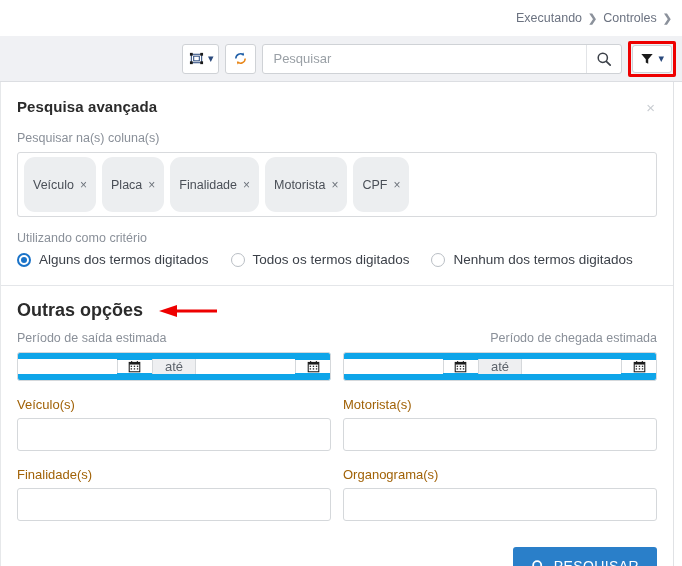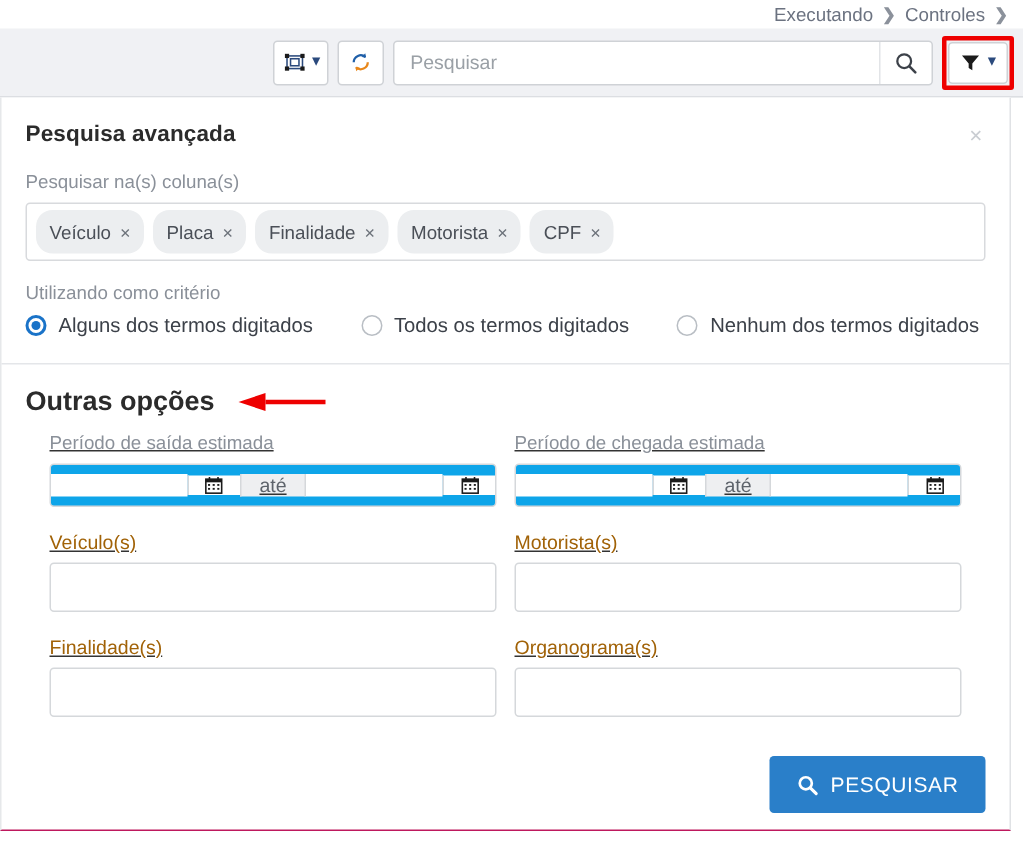--- a/index.html
+++ b/index.html
@@ -17,21 +17,21 @@
   }
   .app {
     position: relative;
     width: 682px;
     height: 566px;
     background: #ffffff;
   }
 
   
   .breadcrumb-bar {
-    height: 19px;
+    height: 36px;
     background: #ffffff;
     display: flex;
     align-items: center;
     justify-content: flex-end;
     padding-right: 4px;
     box-sizing: border-box;
     border-radius: 12px;
   }
   .breadcrumb {
     display: flex;
@@ -189,37 +189,37 @@
     box-sizing: border-box;
     gap: 6px;
     background: #fff;
   }
   .tag {
     background: #eceef0;
     border-radius: 11px;
     height: 21px;
     display: inline-flex;
     align-items: center;
-    padding: 4px 9px;
+    padding: 17px 9px;
     font-size: 12.5px;
     color: #4a4f57;
     white-space: nowrap;
   }
   .tag .tag-x {
     margin-left: 6px;
     color: #6d737b;
     font-size: 12px;
     cursor: pointer;
     line-height: 1;
   }
 
   .radio-row {
     display: flex;
     align-items: center;
-    gap: 32px;
+    gap: 22px;
     margin-top: 4px;
     padding-bottom: 18px;
   }
   .radio-item {
     display: flex;
     align-items: center;
     cursor: pointer;
     font-size: 13.5px;
     color: #3c4149;
   }
@@ -266,22 +266,21 @@
   }
   .red-arrow {
     margin-left: 14px;
     display: flex;
     align-items: center;
   }
 
   .grid2 {
     display: flex;
     gap: 12px;
-    padding: 0 32px;
-    text-decoration: underline;
+    padding: 0 16px;
   }
   .col { flex: 1; min-width: 0; }
 
   .input-group {
     display: flex;
     align-items: center;
     height: 29px;
     border: 1px solid #d5d8db;
     border-radius: 3px;
     overflow: hidden;
@@ -530,21 +529,21 @@
                   <rect x="7.1" y="10.2" width="1.7" height="1.5"></rect>
                   <rect x="10.9" y="10.2" width="1.7" height="1.5"></rect>
                 </g>
               </svg>
             </span>
           </div>
         </div>
       </div>
 
       <div class="col">
-        <div class="field-label" style="margin-top:0;">Período de chegada estimada</div>
+        <div class="field-label" style="margin-top:0;text-align:right;">Período de chegada estimada</div>
         <div class="input-group">
           <input class="ig-input" type="text" style="">
           <div class="ig-cal">
             <span>
               <svg width="13" height="13" viewBox="0 0 16 16">
                 <rect x="1.5" y="3" width="13" height="11.5" fill="none" stroke="#1b1b1b" stroke-width="1.3"></rect>
                 <rect x="1.5" y="3" width="13" height="2.6" fill="#1b1b1b"></rect>
                 <line x1="4.5" y1="1.2" x2="4.5" y2="3.4" stroke="#1b1b1b" stroke-width="1.3"></line>
                 <line x1="11.5" y1="1.2" x2="11.5" y2="3.4" stroke="#1b1b1b" stroke-width="1.3"></line>
                 <g fill="#1b1b1b">

